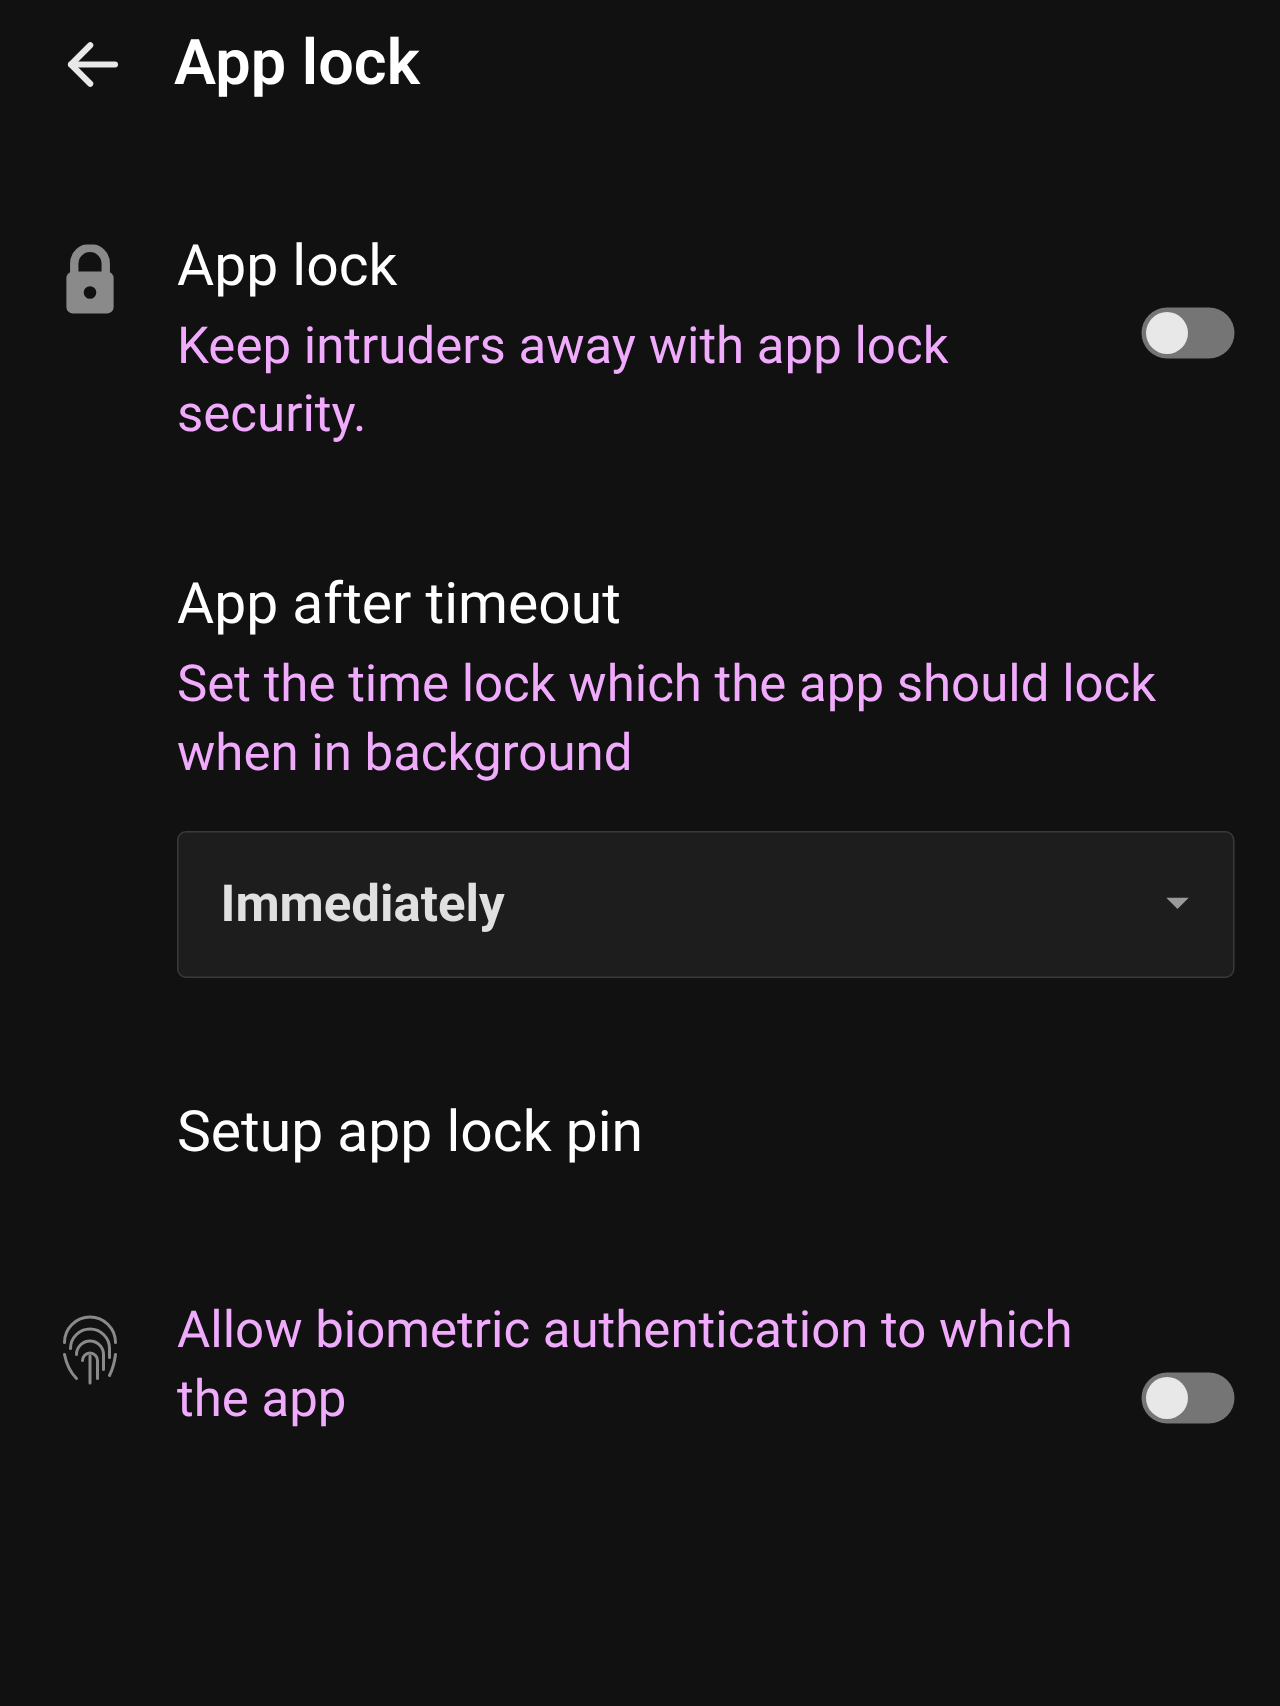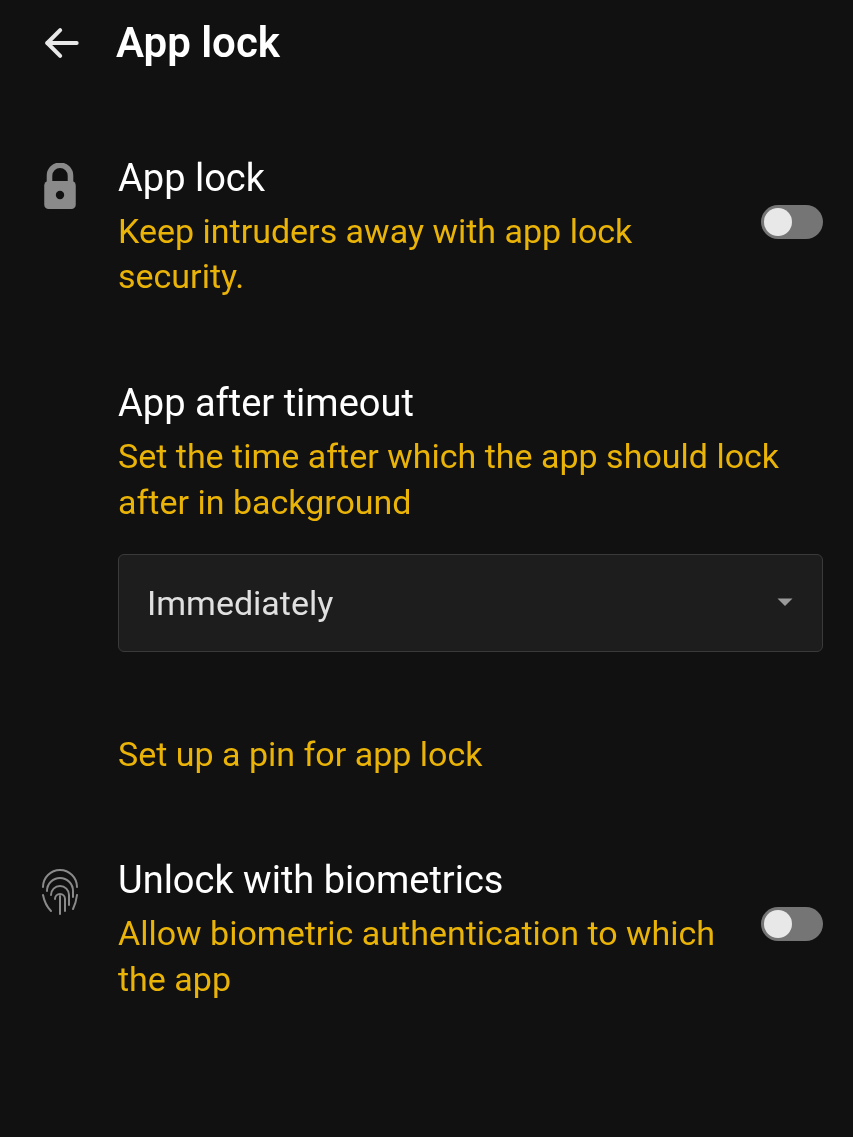--- a/index.html
+++ b/index.html
@@ -54,21 +54,21 @@
   .row-title {
     font-size: 38px;
     font-weight: 400;
     color: #ffffff;
     line-height: 1.25;
     margin-bottom: 6px;
   }
   .row-desc {
     font-size: 34px;
     font-weight: 400;
-    color: #eab308;
+    color: #f0abfc;
     line-height: 1.35;
   }
   .row-trailing {
     display: flex;
     align-items: center;
     padding-top: 50px;
   }
   .toggle {
     width: 62px;
     height: 34px;
@@ -90,20 +90,21 @@
     margin-top: 28px;
     height: 98px;
     border: 1px solid #3a3a3a;
     border-radius: 6px;
     background: #1d1d1d;
     display: flex;
     align-items: center;
     justify-content: space-between;
     padding: 0 28px;
     cursor: pointer;
+    font-weight: bold;
   }
   .select-value {
     font-size: 34px;
     color: #e0e0e0;
   }
   .select-arrow {
     display: flex;
     align-items: center;
   }
 </style>
@@ -138,53 +139,52 @@
       <div class="toggle">
         <div class="toggle-knob"></div>
       </div>
     </div>
   </div>
 
   <div class="row">
     <div class="row-icon"></div>
     <div class="row-body">
       <div class="row-title">App after timeout</div>
-      <div class="row-desc">Set the time after which the app should lock after in background</div>
+      <div class="row-desc">Set the time lock which the app should lock when in background</div>
       <div class="select-box">
         <div class="select-value">Immediately</div>
         <div class="select-arrow">
           <svg width="18" height="12" viewBox="0 0 12 8" fill="#9a9a9a">
             <path d="M1 1 L6 6 L11 1 Z"></path>
           </svg>
         </div>
       </div>
     </div>
   </div>
 
   <div class="row">
     <div class="row-icon"></div>
     <div class="row-body">
-      <div class="row-desc">Set up a pin for app lock</div>
+      <div class="row-title">Setup app lock pin</div>
     </div>
   </div>
 
   <div class="row">
     <div class="row-icon">
       <svg width="50" height="54" viewBox="0 0 50 54" fill="none" stroke="#8a8a8a" stroke-width="2" stroke-linecap="round">
         <path d="M8 22 a17 17 0 0 1 34 0"></path>
         <path d="M12 26 a13 13 0 0 1 26 0 v6"></path>
         <path d="M16 30 a9 9 0 0 1 18 0 v10"></path>
         <path d="M20 34 a5 5 0 0 1 10 0 v12"></path>
         <path d="M25 31 v18"></path>
         <path d="M8 30 q2 10 8 16"></path>
         <path d="M42 30 q-1 8 -4 14"></path>
       </svg>
     </div>
     <div class="row-body">
-      <div class="row-title">Unlock with biometrics</div>
       <div class="row-desc">Allow biometric authentication to which the app</div>
     </div>
     <div class="row-trailing">
       <div class="toggle">
         <div class="toggle-knob"></div>
       </div>
     </div>
   </div>
 
 </div>

